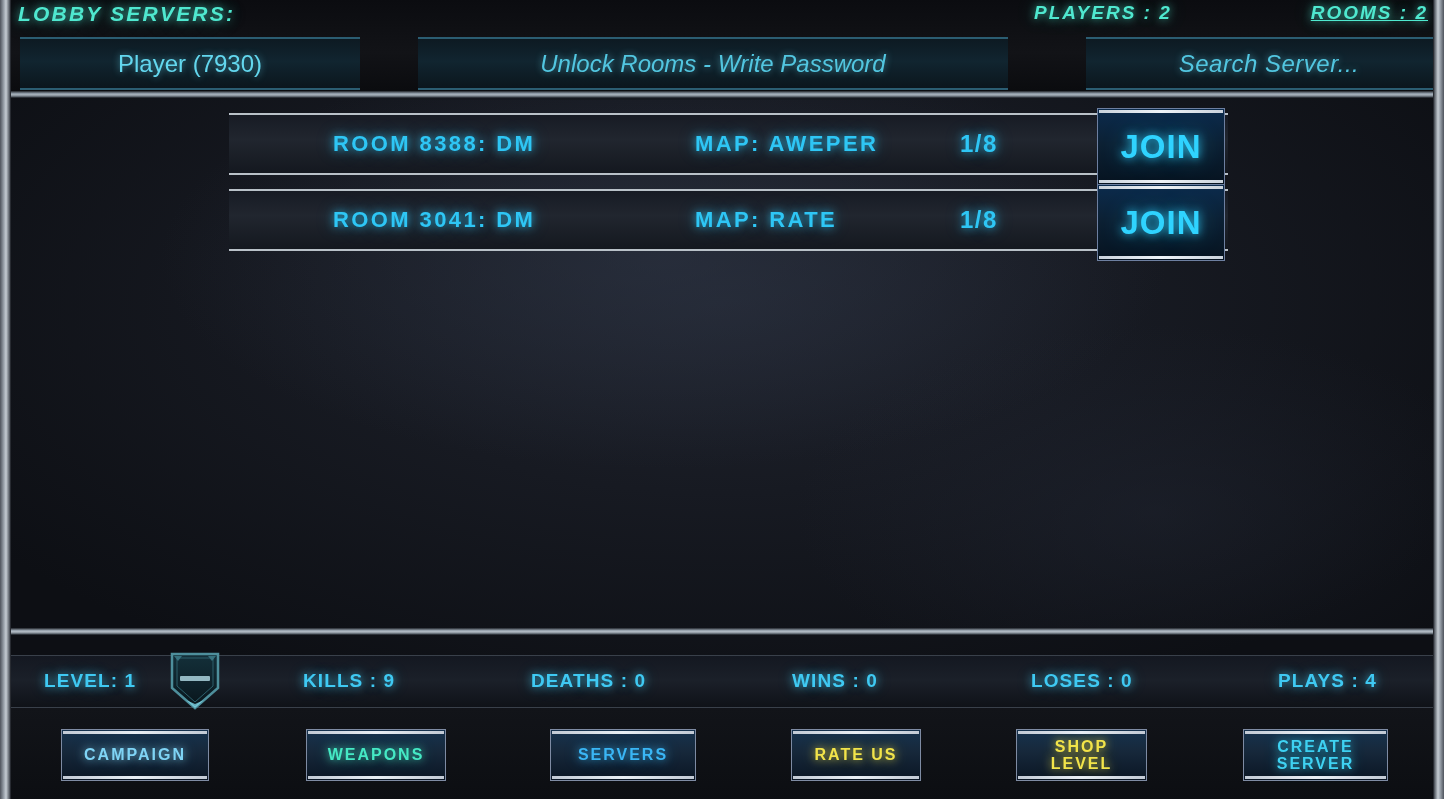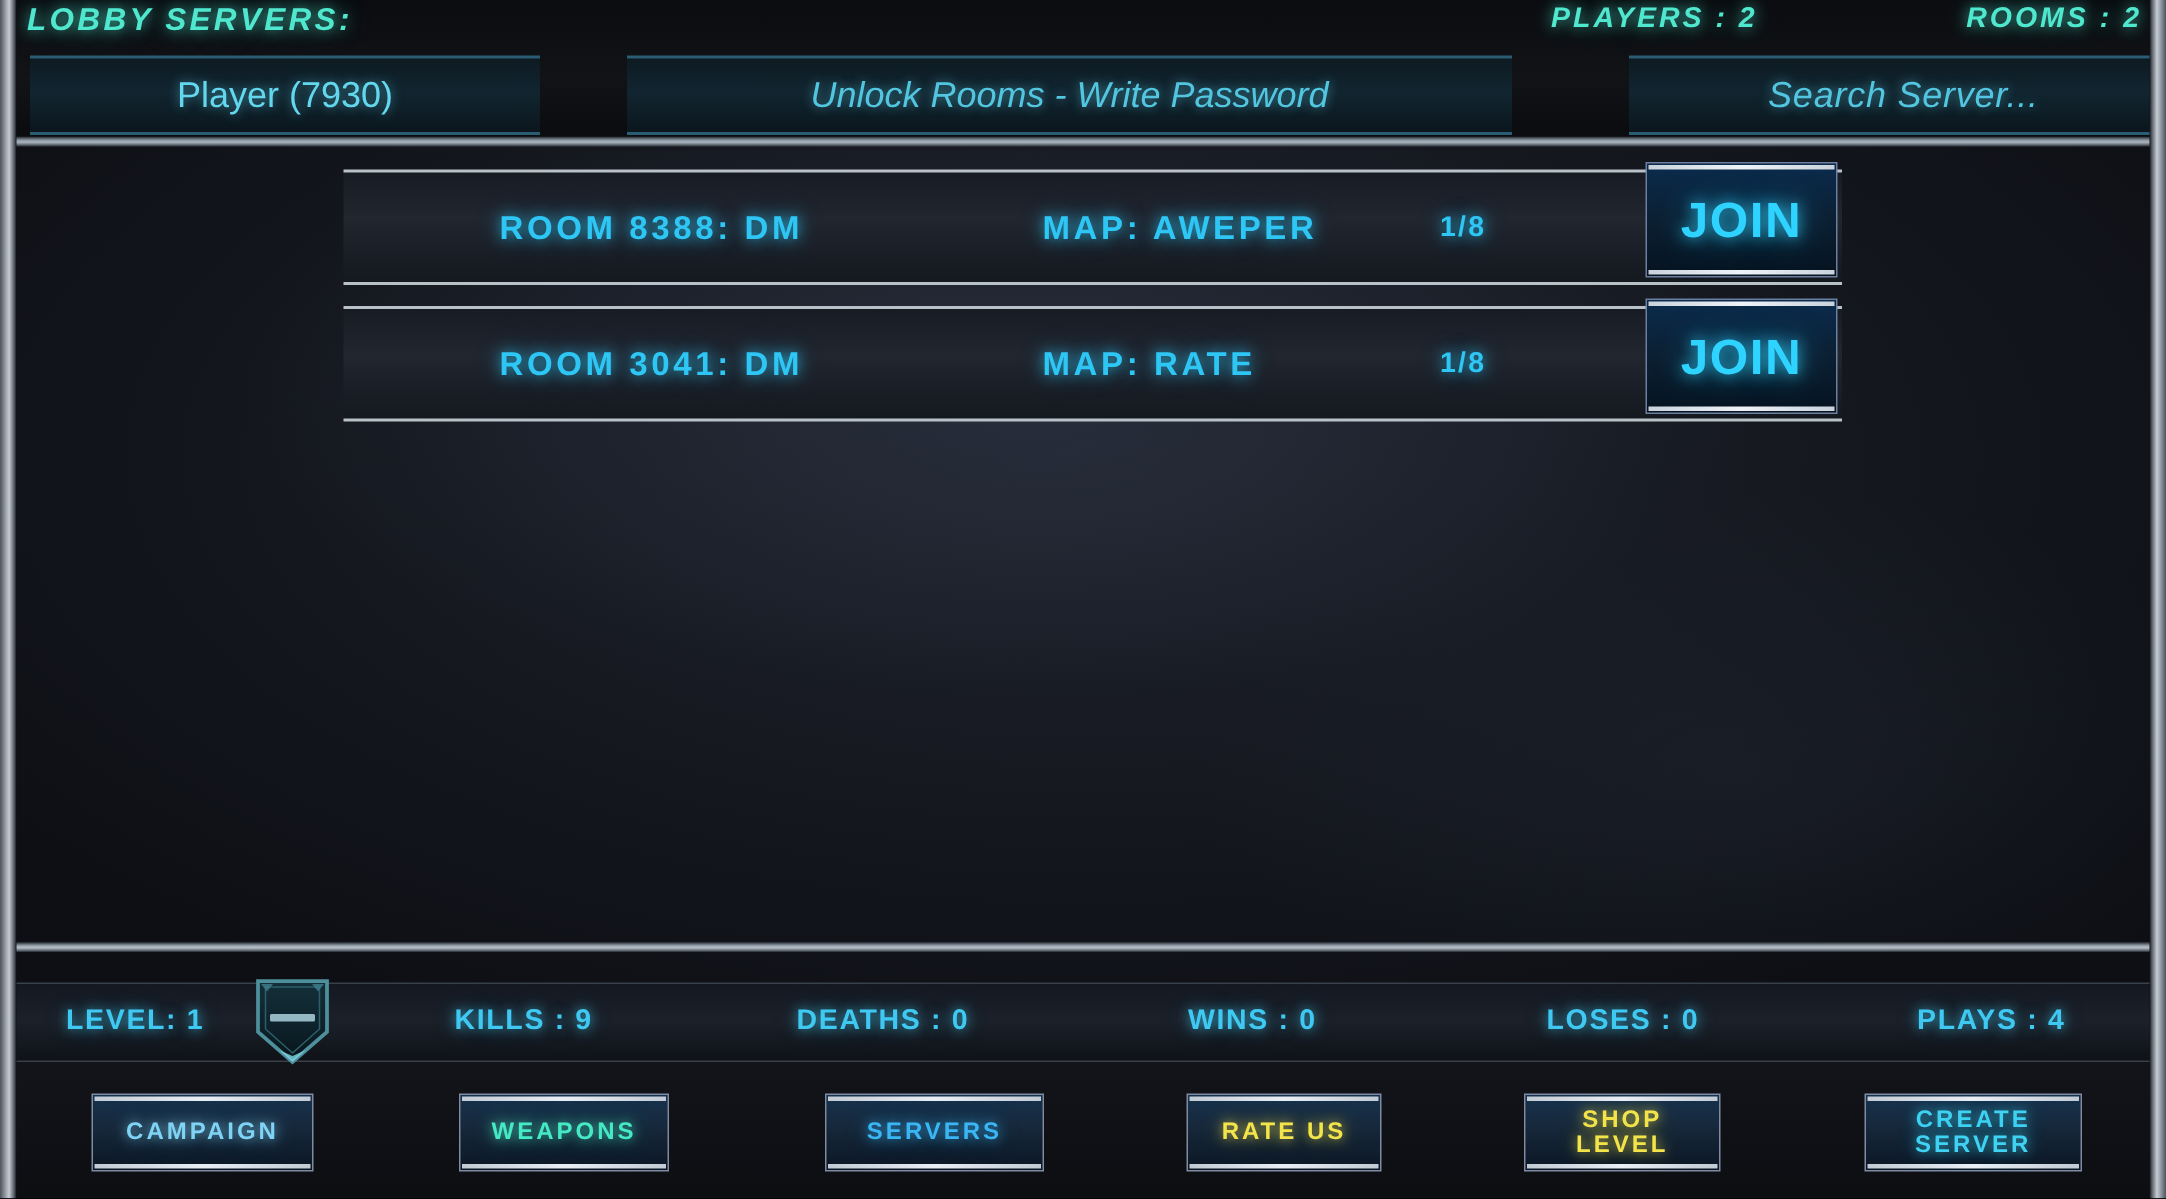--- a/index.html
+++ b/index.html
@@ -65,21 +65,21 @@
     position: absolute;
     top: 2px;
     font-size: 19px;
     font-weight: bold;
     font-style: italic;
     letter-spacing: 2px;
     color: #4fe8cf;
     text-shadow: 0 0 9px rgba(79,232,207,.75), 0 0 20px rgba(79,232,207,.3);
   }
   .hdr-players { left: 1034px; }
-  .hdr-rooms   { right: 16px; }
+  .hdr-rooms   { right: 16px; text-decoration: underline; }
 
   .field {
     position: absolute;
     top: 37px;
     height: 53px;
     background: linear-gradient(to bottom, #0d1a22 0%, #112530 45%, #0b161d 100%);
     border-top: 2px solid #2b5d72;
     border-bottom: 2px solid #2b5d72;
     display: flex;
     align-items: center;
@@ -118,21 +118,21 @@
   }
 
   .room-list {
     position: absolute;
     left: 229px; top: 13px;
     width: 999px;
   }
 
   .room-row {
     position: relative;
-    height: 77px;
+    height: 62px;
     margin-bottom: 14px;
     background: linear-gradient(to bottom, #171b24 0%, #21262f 42%, #14181f 100%);
     border-top: 2px solid #b9c1c8;
     border-bottom: 2px solid #b9c1c8;
     display: flex;
     align-items: center;
   }
 
   .room-name {
     position: absolute;
@@ -148,21 +148,21 @@
     left: 466px;
     font-size: 22px;
     font-weight: bold;
     letter-spacing: 2.4px;
     color: #2ec6f5;
     text-shadow: 0 0 9px rgba(46,198,245,.8), 0 0 18px rgba(46,198,245,.35);
   }
   .room-slots {
     position: absolute;
     left: 731px;
-    font-size: 19px;
+    font-size: 24px;
     font-weight: bold;
     letter-spacing: 1.5px;
     color: #2ec6f5;
     text-shadow: 0 0 9px rgba(46,198,245,.8), 0 0 18px rgba(46,198,245,.35);
   }
 
   .join-btn {
     position: absolute;
     right: 3px;
     top: -7px;

